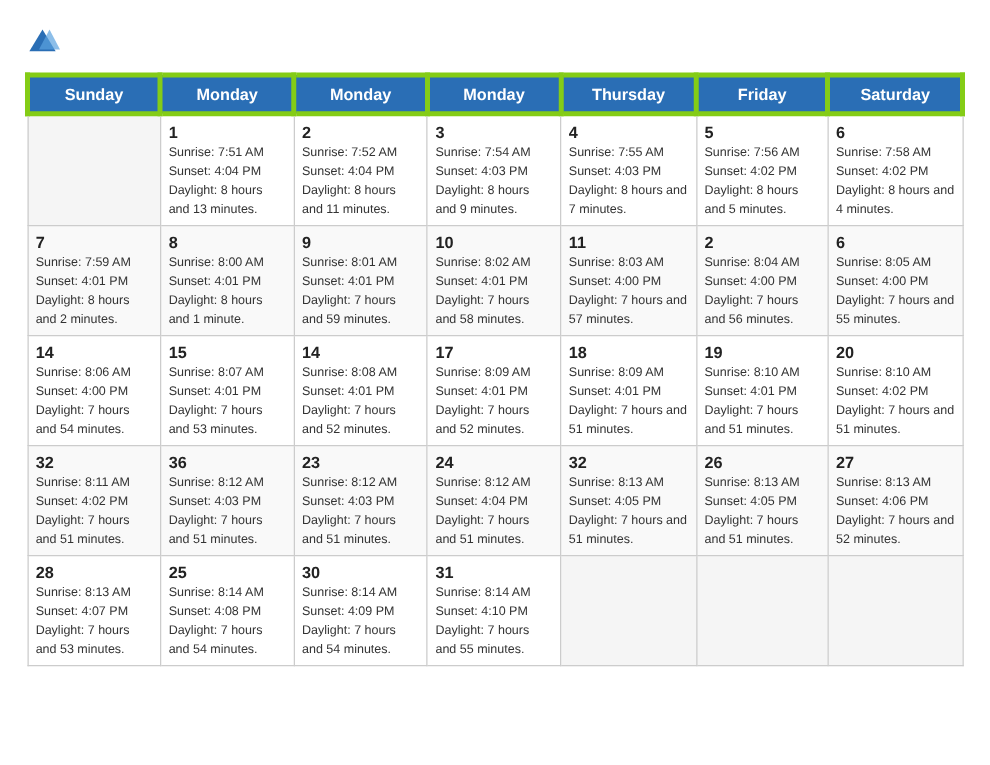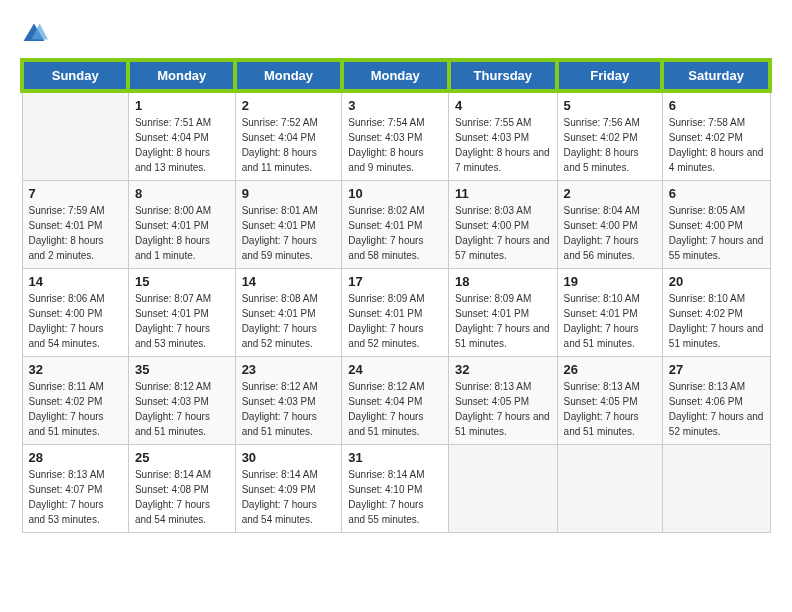--- a/index.html
+++ b/index.html
@@ -205,21 +205,21 @@
           <div class="day-number">20</div>
           <div class="day-info">Sunrise: 8:10 AM<br>Sunset: 4:02 PM<br>Daylight: 7 hours and 51 minutes.</div>
         </td>
       </tr>
       <tr>
         <td>
           <div class="day-number">32</div>
           <div class="day-info">Sunrise: 8:11 AM<br>Sunset: 4:02 PM<br>Daylight: 7 hours and 51 minutes.</div>
         </td>
         <td>
-          <div class="day-number">35</div>
+          <div class="day-number">36</div>
           <div class="day-info">Sunrise: 8:12 AM<br>Sunset: 4:03 PM<br>Daylight: 7 hours and 51 minutes.</div>
         </td>
         <td>
           <div class="day-number">23</div>
           <div class="day-info">Sunrise: 8:12 AM<br>Sunset: 4:03 PM<br>Daylight: 7 hours and 51 minutes.</div>
         </td>
         <td>
           <div class="day-number">24</div>
           <div class="day-info">Sunrise: 8:12 AM<br>Sunset: 4:04 PM<br>Daylight: 7 hours and 51 minutes.</div>
         </td>

